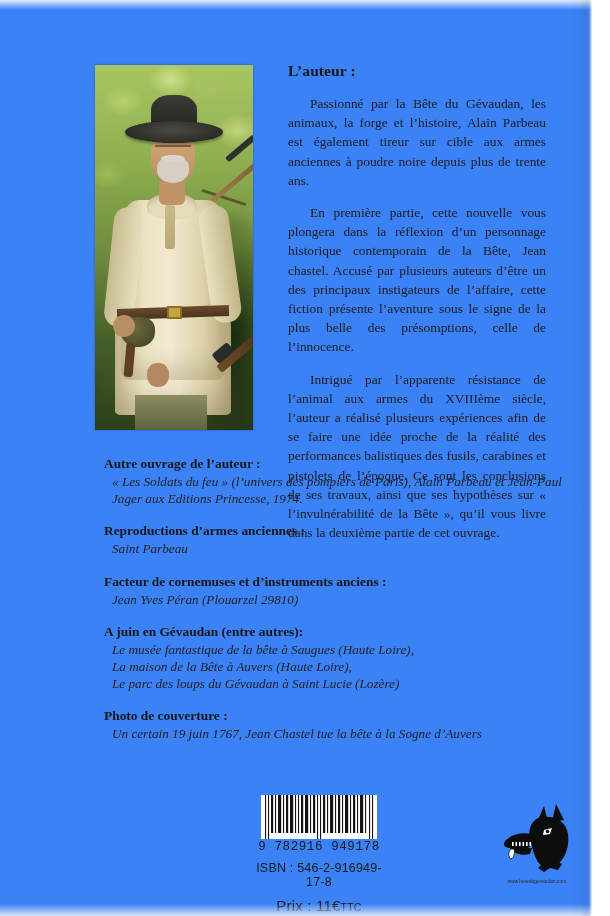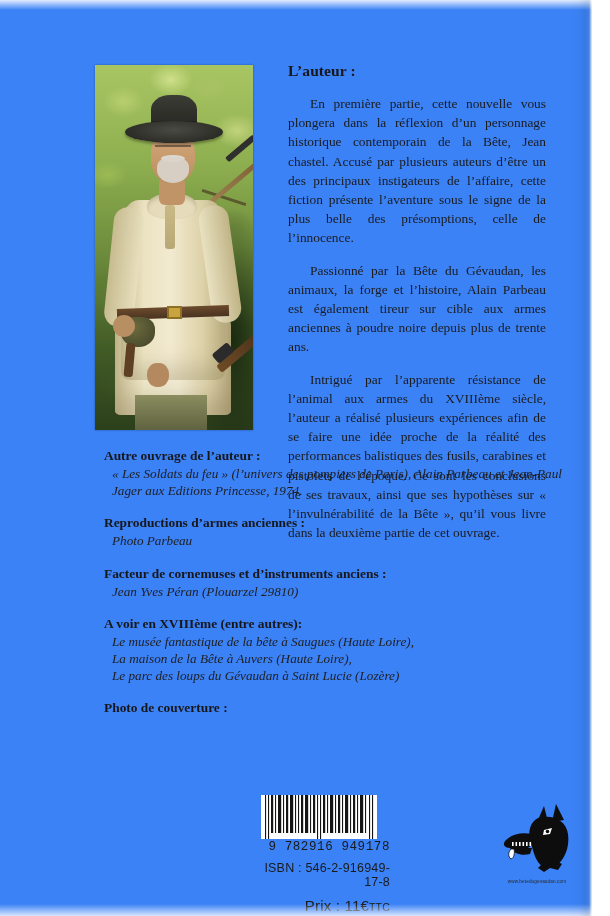--- a/index.html
+++ b/index.html
@@ -265,38 +265,38 @@
     position: absolute;
     left: 104px;
     top: 448px;
     width: 470px;
   }
   .credit-group { margin-bottom: 16px; }
   .credit-title {
     font-size: 13.4px;
     font-weight: bold;
     color: #17171a;
-    margin: 0 0 2px 0;
+    margin: 8px 0 2px 0;
   }
   .credit-line {
     font-size: 13.2px;
     font-style: italic;
     color: #1e1e20;
     line-height: 16.6px;
     margin: 0;
     padding-left: 8px;
   }
 
   
   #barcode-block {
     position: absolute;
     left: 248px;
     top: 795px;
     width: 142px;
-    text-align: right;
+    text-align: center;
   }
   #barcode-bars {
     height: 44px;
     width: 116px;
     margin: 0 auto;
     display: block;
     background: #fff;
   }
   #barcode-digits {
     font-family: "Liberation Mono", "DejaVu Sans Mono", monospace;
@@ -373,52 +373,53 @@
     <div class="photo-layer fig-strap"></div>
 
     <div class="photo-layer musket-stock"></div>
     <div class="photo-layer musket-lock"></div>
     <div class="photo-layer fig-hand-l"></div>
     <div class="photo-layer fig-hand-c"></div>
   </div>
 
   <div id="author-column">
     <h2 class="col-heading">L’auteur :</h2>
+    <p class="col-para">Passionné par la Bête du Gévaudan, les animaux, la forge et l’histoire, Alain Parbeau est également tireur sur cible aux armes anciennes à poudre noire depuis plus de trente ans.</p>
     <p class="col-para">En première partie, cette nouvelle vous plongera dans la réflexion d’un personnage historique contemporain de la Bête, Jean chastel. Accusé par plusieurs auteurs d’être un des principaux instigateurs de l’affaire, cette fiction présente l’aventure sous le signe de la plus belle des présomptions, celle de l’innocence.</p>
-    <p class="col-para">Passionné par la Bête du Gévaudan, les animaux, la forge et l’histoire, Alain Parbeau est également tireur sur cible aux armes anciennes à poudre noire depuis plus de trente ans.</p>
     <p class="col-para">Intrigué par l’apparente résistance de l’animal aux armes du XVIIIème siècle, l’auteur a réalisé plusieurs expériences afin de se faire une idée proche de la réalité des performances balistiques des fusils, carabines et pistolets de l’époque. Ce sont les conclusions de ses travaux, ainsi que ses hypothèses sur « l’invulnérabilité de la Bête », qu’il vous livre dans la deuxième partie de cet ouvrage.</p>
   </div>
 
   <div id="credits">
 
     <div class="credit-group">
       <p class="credit-title">Autre ouvrage de l’auteur :</p>
       <p class="credit-line">« Les Soldats du feu » (l’univers des pompiers de Paris), Alain Parbeau et Jean-Paul Jager aux Editions Princesse, 1974.</p>
     </div>
 
     <div class="credit-group">
       <p class="credit-title">Reproductions d’armes anciennes :</p>
-      <p class="credit-line">Photo Parbeau</p>
+      <p class="credit-line">Saint Parbeau</p>
     </div>
 
     <div class="credit-group">
       <p class="credit-title">Facteur de cornemuses et d’instruments anciens :</p>
       <p class="credit-line">Jean Yves Péran (Plouarzel 29810)</p>
     </div>
 
     <div class="credit-group">
-      <p class="credit-title">A voir en XVIIIème (entre autres):</p>
+      <p class="credit-title">A juin en Gévaudan (entre autres):</p>
       <p class="credit-line">Le  musée fantastique de la bête à Saugues (Haute Loire),</p>
       <p class="credit-line">La maison de la Bête à Auvers (Haute Loire),</p>
       <p class="credit-line">Le parc des loups du Gévaudan à Saint Lucie  (Lozère)</p>
     </div>
 
 
     <div class="credit-group">
       <p class="credit-title">Photo de couverture :</p>
+      <p class="credit-line">Un certain 19 juin 1767, Jean Chastel tue la bête à la Sogne d’Auvers</p>
     </div>
 
   </div>
 
   <div id="barcode-block">
     <svg id="barcode-bars" viewBox="0 0 116 44" preserveAspectRatio="none">
       <rect x="0" y="0" width="116" height="44" fill="#ffffff"></rect>
       <g fill="#141414">
         <rect x="4" y="0" width="1.1" height="44"></rect>
         <rect x="7" y="0" width="1.1" height="44"></rect>

